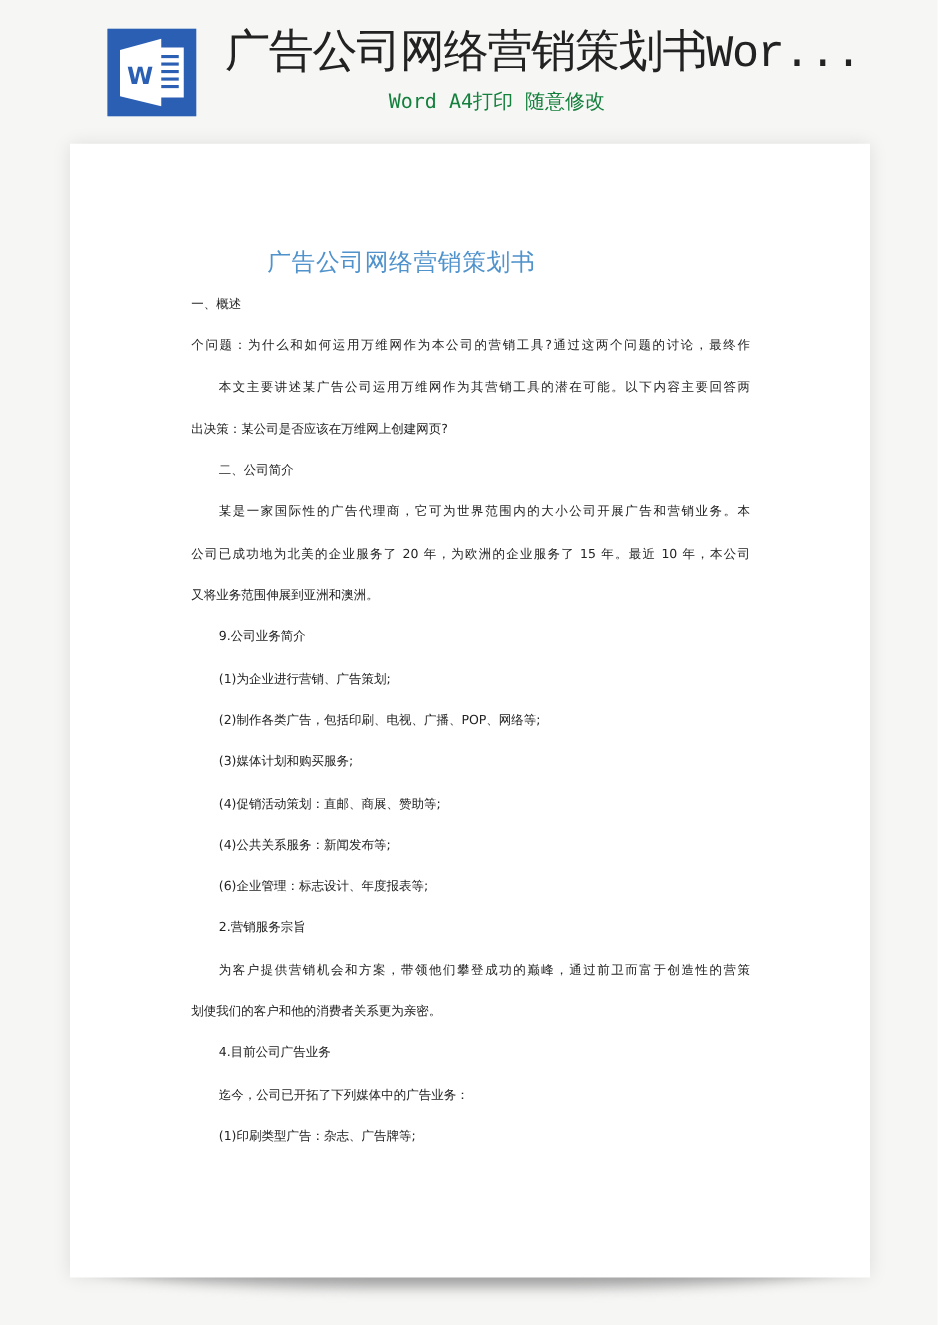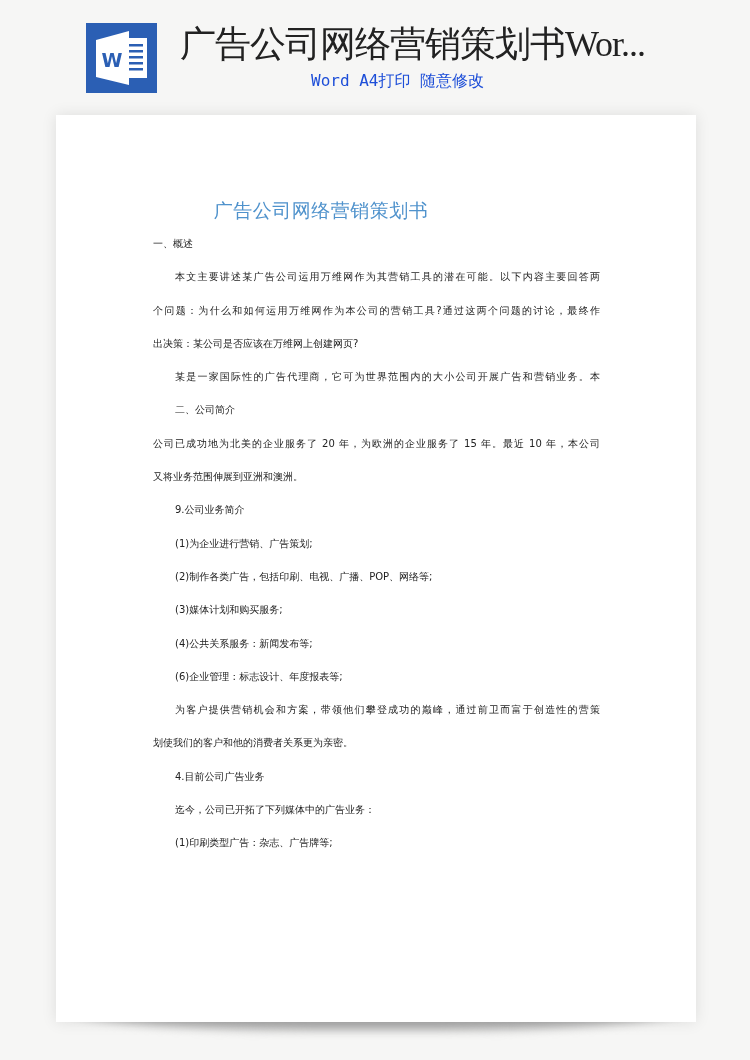--- a/index.html
+++ b/index.html
@@ -23,34 +23,34 @@
   .word-icon {
     position: absolute;
     left: 86px; top: 23px;
     width: 71px; height: 70px;
     background: #2b5fb4;
   }
   .word-icon svg { display: block; }
   .header-title {
     position: absolute;
     left: 180px; top: 22px;
-    font-family: Liberation Serif, serif;
+    font-family: Liberation Mono, monospace;
     font-size: 36px;
     line-height: 44px;
     color: #222222;
     white-space: nowrap;
     letter-spacing: -1px;
   }
   .header-subtitle {
     position: absolute;
     left: 311px; top: 70px;
     font-family: "DejaVu Sans Mono", "Liberation Mono", monospace;
     font-size: 16px;
     line-height: 22px;
-    color: #1d4ed8;
+    color: #15803d;
     white-space: nowrap;
   }
   
   .page-shadow {
     position: absolute;
     left: 66px; top: 1008px;
     width: 620px; height: 22px;
     background: #aaaaaa;
     filter: blur(5px);
     border-radius: 0 0 40% 40% / 0 0 100% 100%;
@@ -113,32 +113,34 @@
   <div class="header-title">广告公司网络营销策划书Wor...</div>
   <div class="header-subtitle">Word A4打印 随意修改</div>
 </div>
 
 <div class="page-shadow"></div>
 
 <div class="page">
   <div class="doc-title">广告公司网络营销策划书</div>
   <div class="doc-body">
     <div class="line">一、概述</div>
+    <div class="line just">个问题：为什么和如何运用万维网作为本公司的营销工具?通过这两个问题的讨论，最终作</div>
     <div class="line indent just">本文主要讲述某广告公司运用万维网作为其营销工具的潜在可能。以下内容主要回答两</div>
-    <div class="line just">个问题：为什么和如何运用万维网作为本公司的营销工具?通过这两个问题的讨论，最终作</div>
     <div class="line">出决策：某公司是否应该在万维网上创建网页?</div>
+    <div class="line indent">二、公司简介</div>
     <div class="line indent just">某是一家国际性的广告代理商，它可为世界范围内的大小公司开展广告和营销业务。本</div>
-    <div class="line indent">二、公司简介</div>
     <div class="line just">公司已成功地为北美的企业服务了 20 年，为欧洲的企业服务了 15 年。最近 10 年，本公司</div>
     <div class="line">又将业务范围伸展到亚洲和澳洲。</div>
     <div class="line indent">9.公司业务简介</div>
     <div class="line indent">(1)为企业进行营销、广告策划;</div>
     <div class="line indent">(2)制作各类广告，包括印刷、电视、广播、POP、网络等;</div>
     <div class="line indent">(3)媒体计划和购买服务;</div>
+    <div class="line indent">(4)促销活动策划：直邮、商展、赞助等;</div>
     <div class="line indent">(4)公共关系服务：新闻发布等;</div>
     <div class="line indent">(6)企业管理：标志设计、年度报表等;</div>
+    <div class="line indent">2.营销服务宗旨</div>
     <div class="line indent just">为客户提供营销机会和方案，带领他们攀登成功的巅峰，通过前卫而富于创造性的营策</div>
     <div class="line">划使我们的客户和他的消费者关系更为亲密。</div>
     <div class="line indent">4.目前公司广告业务</div>
     <div class="line indent">迄今，公司已开拓了下列媒体中的广告业务：</div>
     <div class="line indent">(1)印刷类型广告：杂志、广告牌等;</div>
   </div>
 </div>
 
 </body></html>

